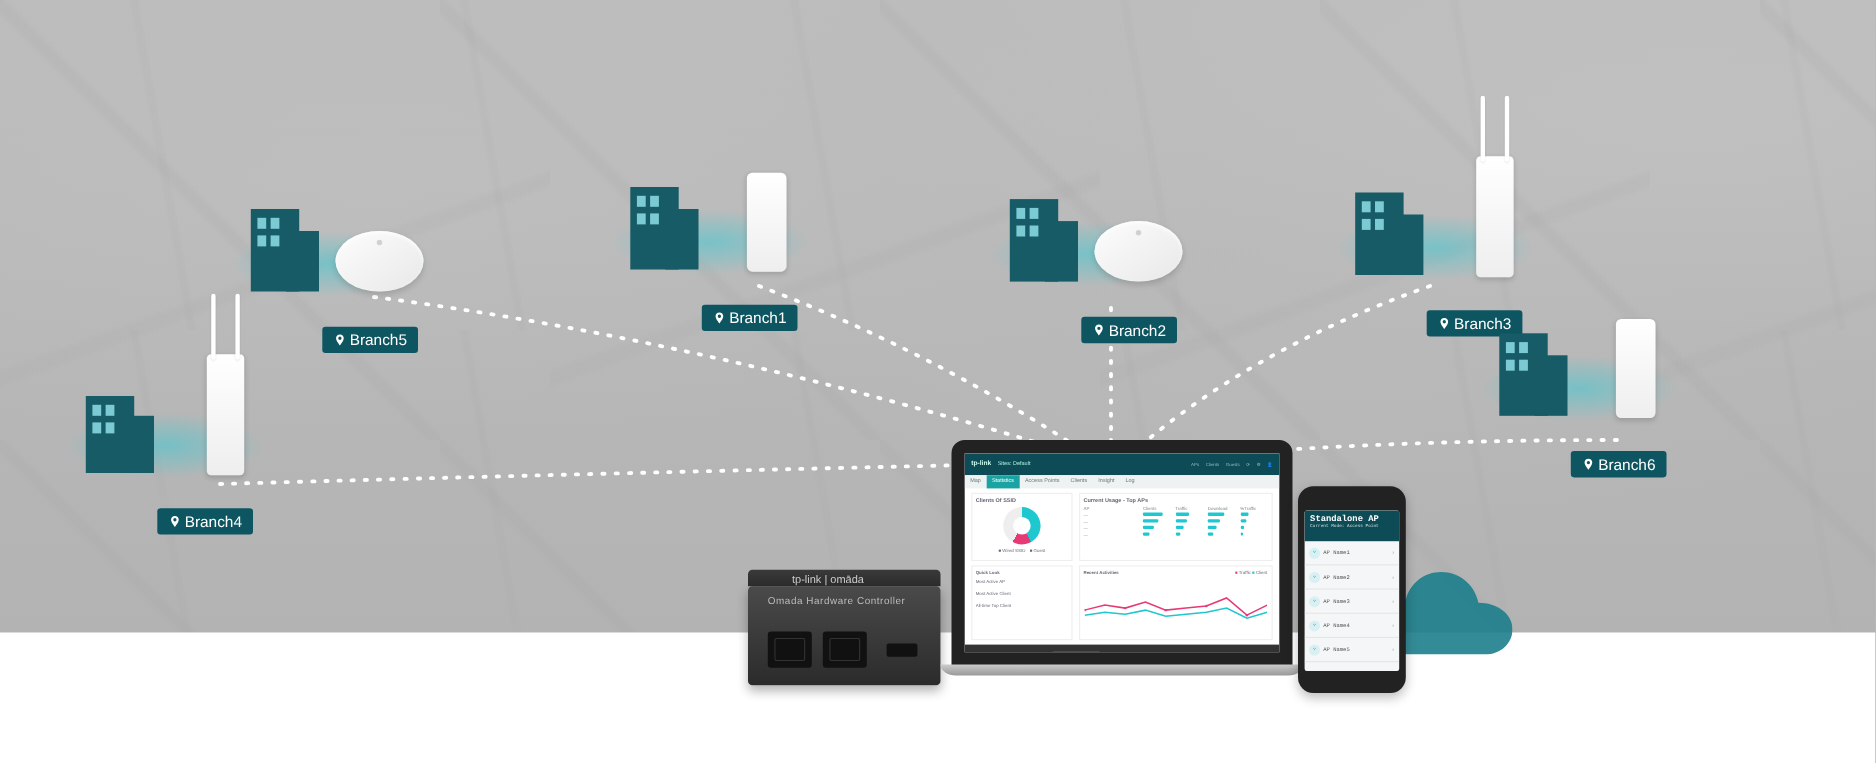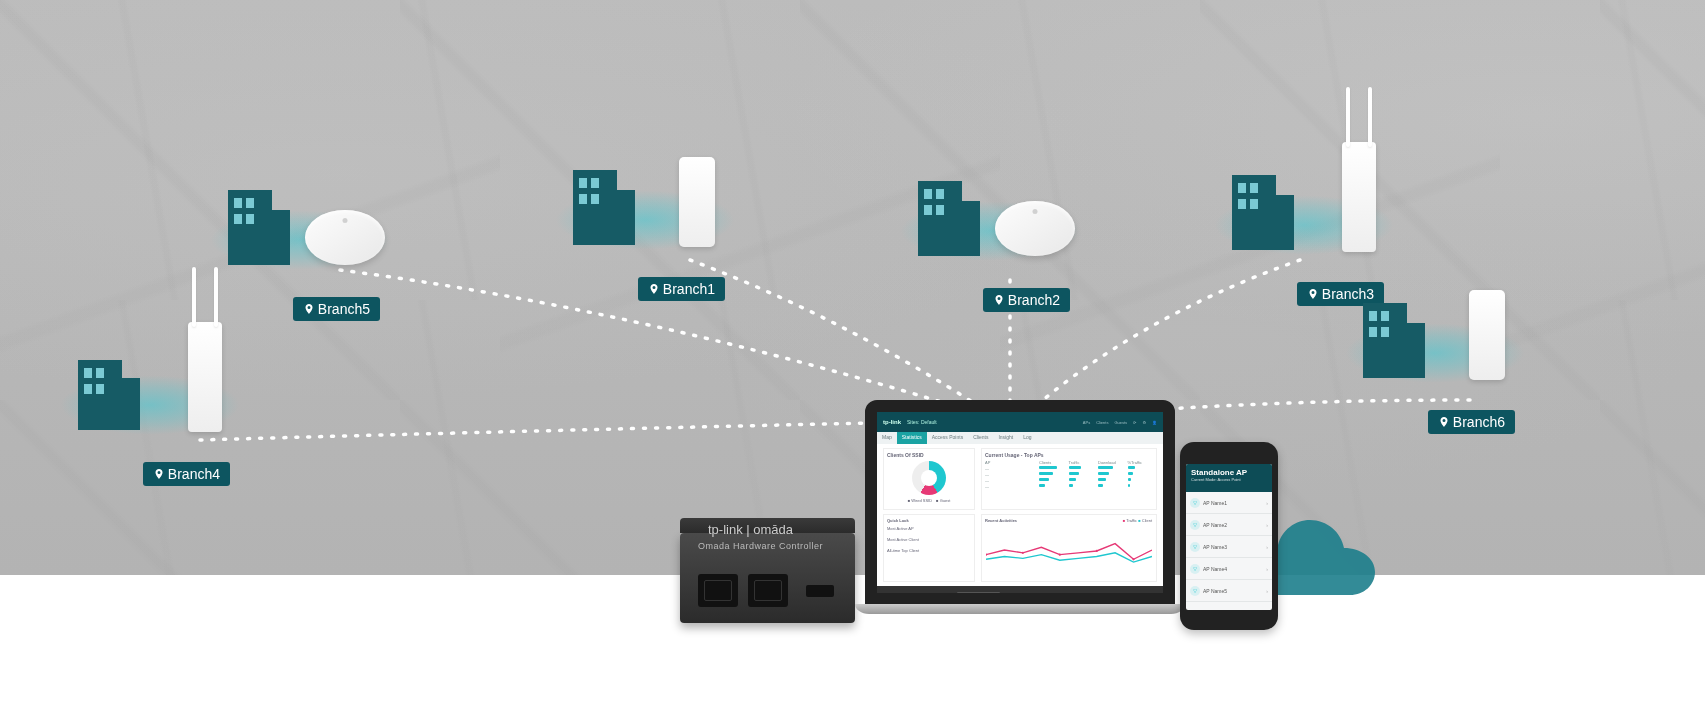--- a/index.html
+++ b/index.html
@@ -113,21 +113,21 @@
   }
   .hub-box::before{
     content:"";position:absolute;left:0;right:0;top:-15px;height:15px;
     background:linear-gradient(180deg,#3a3a3a,#2b2b2b);border-radius:4px 4px 0 0;
   }
   .hub-ports { position:absolute; left:18px; bottom:16px; display:flex; gap:10px; }
   .eth-port { width:40px; height:33px; background:#111; border-radius:3px; position:relative; }
   .eth-port::after{content:"";position:absolute;inset:6px;border:1px solid #333;border-radius:2px;}
   .usb-port { width:28px; height:12px; background:#111; border-radius:2px; align-self:flex-end; margin-bottom:10px; margin-left:8px;}
   .hub-label { position:absolute; top:8px; left:18px; color:#bbb; font-size:9px; letter-spacing:0.5px;}
-  .hub-logo { position:absolute; top:-11px; left:28px; color:#ccc; font-size:13px; }
+  .hub-logo { position:absolute; top:-11px; left:40px; color:#ccc; font-size:10px; }
   .laptop {
     position: absolute;
     left: 855px; top: 400px;
     width: 330px;
   }
   .laptop-screen {
     width: 310px; height: 205px;
     background:#fff;
     border: 12px solid #222;
     border-radius: 12px 12px 0 0;
@@ -156,21 +156,21 @@
   .dash-footer{height:20px;background:#333;display:flex;align-items:center;justify-content:center;gap:8px;}
   .dash-footer span{font-size:4px;color:#888;padding:2px 6px;}
   .dash-footer span.active{background:#555;color:#fff;border-radius:1px;}
   .phone {
     position: absolute;
     left: 1180px; top: 442px;
     width: 98px; height: 188px;
     background:#222; border-radius:14px; padding:22px 6px 20px;
     box-shadow: 0 4px 10px rgba(0,0,0,0.25);
   }
-  .phone-screen{width:100%;height:100%;background:#f5f6f7;border-radius:2px;overflow:hidden;font-size:5px;color:#555;}
+  .phone-screen{width:100%;height:100%;background:#f5f6f7;border-radius:2px;overflow:hidden;font-size:5px;color:#555;font-family:Liberation Mono, monospace;}
   .phone-top{height:28px;background:#0d4c56;color:#fff;padding:4px 5px;}
   .phone-row{height:22px;border-bottom:1px solid #e3e6e7;display:flex;align-items:center;padding:0 4px;gap:3px;}
   .wifi-dot{width:10px;height:10px;border-radius:50%;background:#1fc7cf22;display:flex;align-items:center;justify-content:center;color:#1fc7cf;font-size:6px;}
   .cloud {
     position:absolute;
     left:1255px; top:520px;
     width:120px;height:75px;
   }
   .cloud-svg{fill:#1d7f8c;opacity:0.9;}
 </style>

